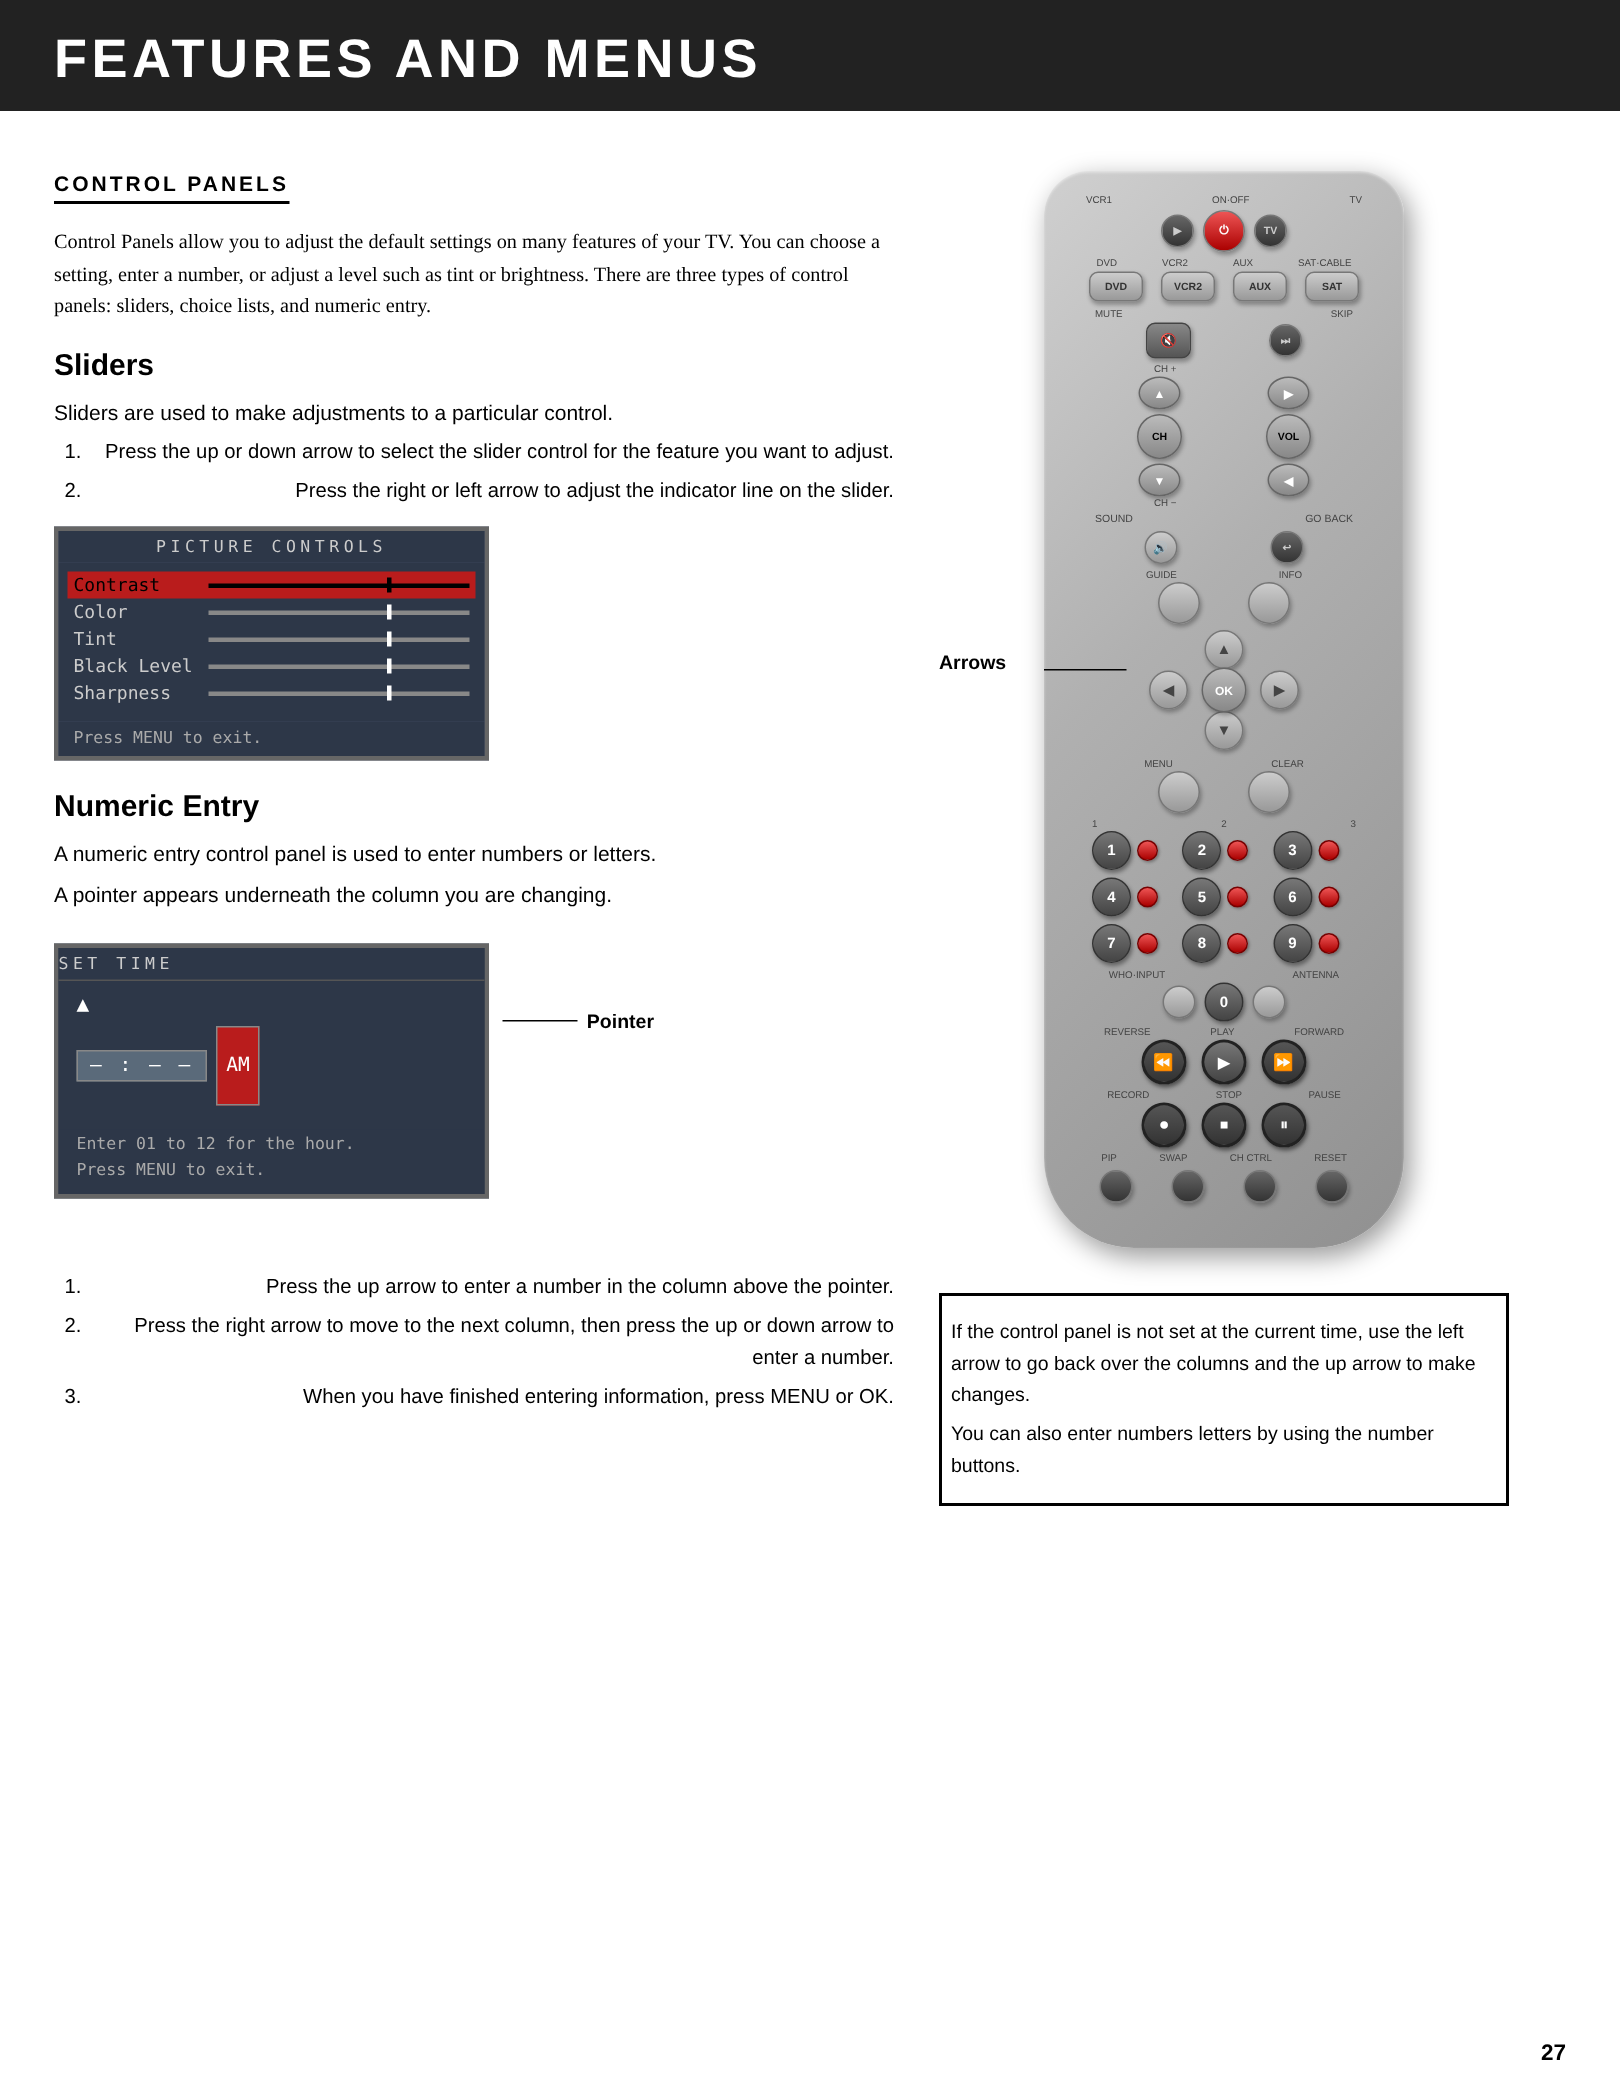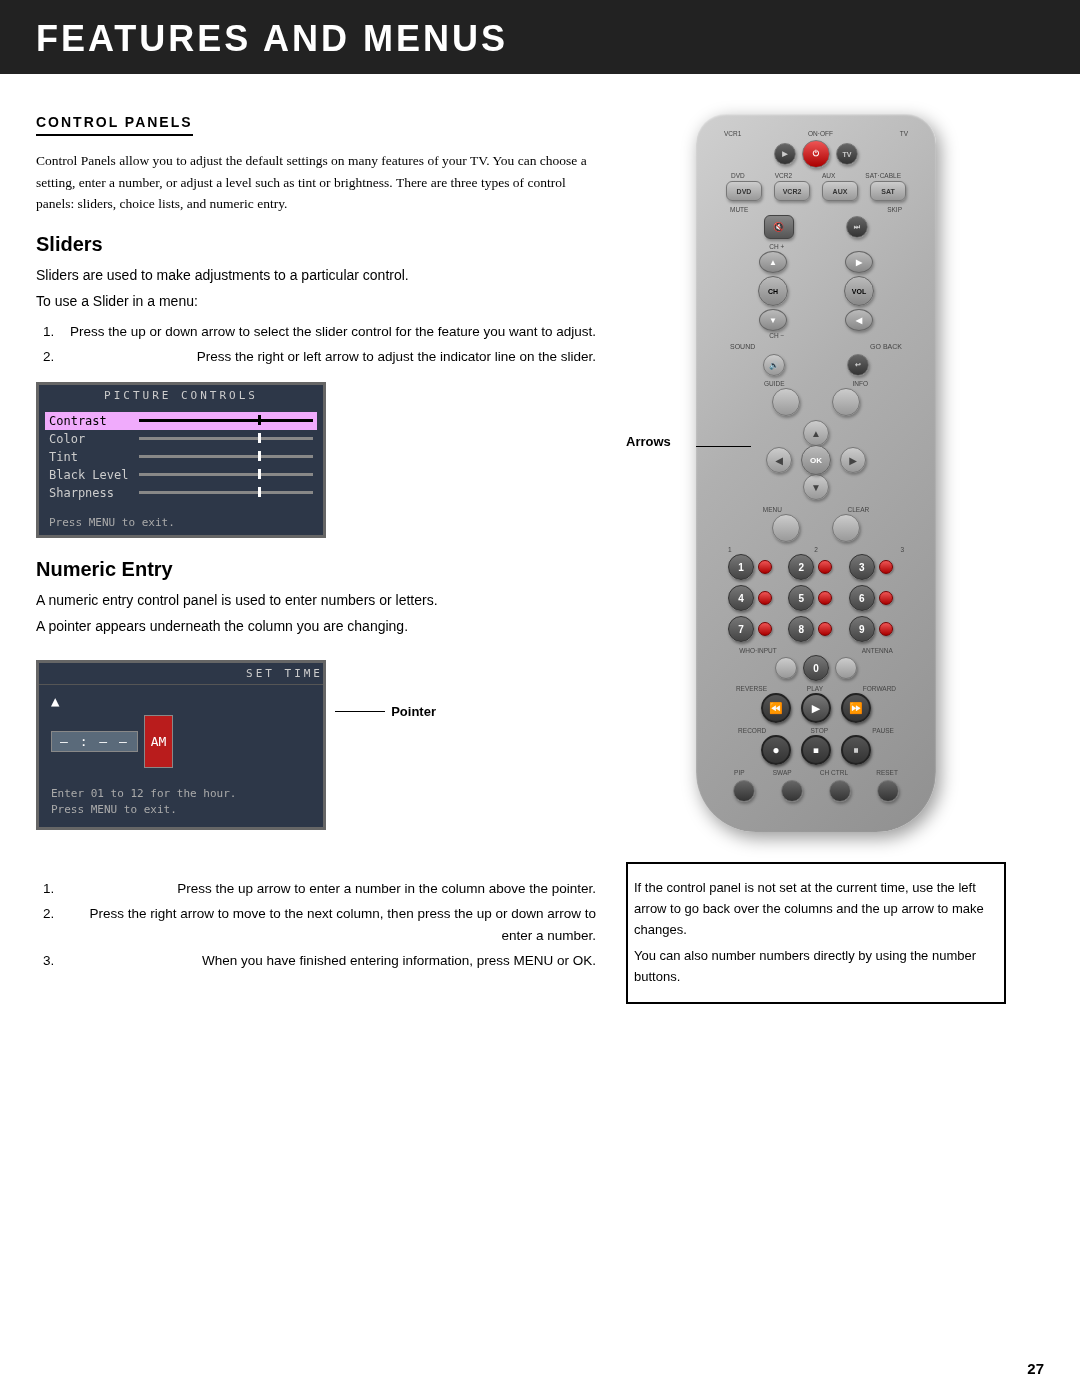--- a/index.html
+++ b/index.html
@@ -115,21 +115,21 @@
     }
     .tv-row {
       display: flex;
       align-items: center;
       padding: 2px 0;
       font-size: 12px;
       color: #ccc;
       font-family: monospace;
     }
     .tv-row.selected {
-      background: #f0abfc;
+      background: #b91c1c;
       color: #000;
       padding: 2px 4px;
       margin: 0 -4px;
     }
     .tv-row-label {
       width: 90px;
       font-size: 12px;
       font-family: monospace;
     }
     .tv-slider {
@@ -173,21 +173,21 @@
       border: 3px solid #666;
       width: 290px;
       margin: 14px 0 20px 0;
       font-family: monospace;
     }
     .tv-screen-2-header {
       background: #2d3748;
       color: #ccc;
       font-size: 11px;
       letter-spacing: 3px;
-      text-align: right;
+      text-align: left;
       padding: 4px 0;
       border-bottom: 1px solid #555;
     }
     .tv-screen-2-body {
       background: #2d3748;
       padding: 8px 12px 10px 12px;
     }
     .tv-time-row {
       display: flex;
       align-items: center;
@@ -457,21 +457,20 @@
   <div class="left-col">
 
     <div class="r-section">
       <div class="section-title">CONTROL PANELS</div>
       <p class="body-text">Control Panels allow you to adjust the default settings on many features of your TV. You can choose a setting, enter a number, or adjust a level such as tint or brightness. There are three types of control panels: sliders, choice lists, and numeric entry.</p>
     </div>
 
     <div>
       <div class="subsection-title">Sliders</div>
       <p class="body-text-small">Sliders are used to make adjustments to a particular control.</p>
-      <p class="body-text-small" style="margin-bottom:8px;">To use a Slider in a menu:</p>
       <ol class="steps">
         <li>Press the up or down arrow to select the slider control for the feature you want to adjust.</li>
         <li>Press the right or left arrow to adjust the indicator line on the slider.</li>
       </ol>
 
       <div class="tv-screen">
         <div class="tv-screen-header">PICTURE CONTROLS</div>
         <div class="tv-screen-body">
           <div class="tv-row selected">
             <span class="tv-row-label">Contrast</span>
@@ -757,19 +756,19 @@
         <div class="r-btn r-btn-sm r-btn-dark"></div>
         <div class="r-btn r-btn-sm r-btn-dark"></div>
         <div class="r-btn r-btn-sm r-btn-dark"></div>
         <div class="r-btn r-btn-sm r-btn-dark"></div>
       </div>
 
     </div>
 
     <div class="info-box" style="margin-top:30px;">
       <p>If the control panel is not set at the current time, use the left arrow to go back over the columns and the up arrow to make changes.</p>
-      <p>You can also number numbers directly by using the number buttons.</p>
+      <p>You can also enter numbers letters by using the number buttons.</p>
     </div>
 
   </div>
 </div>
 
 <div class="page-number">27</div>
 
 </body></html>

